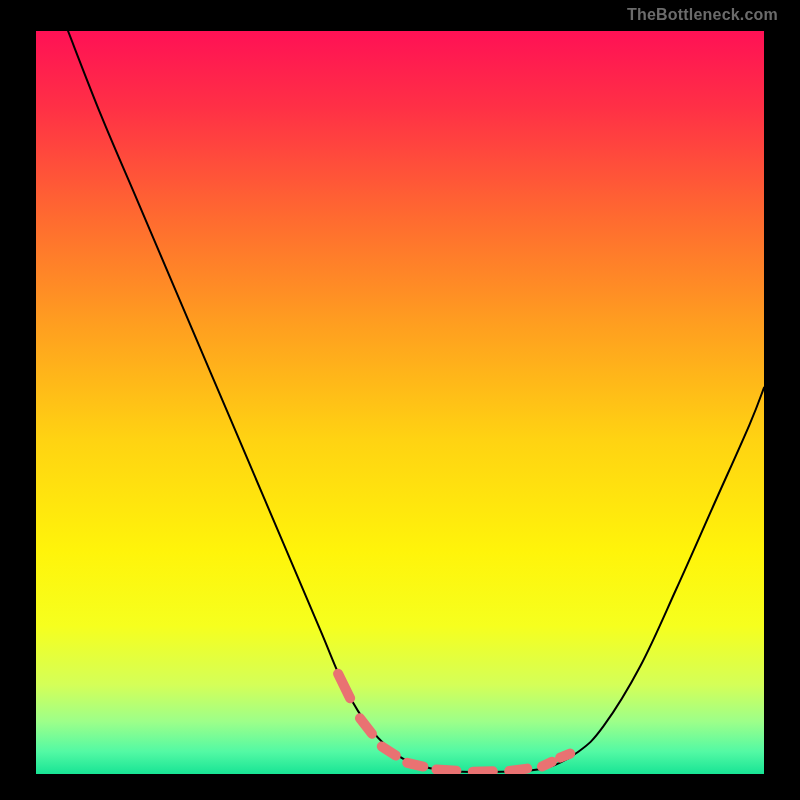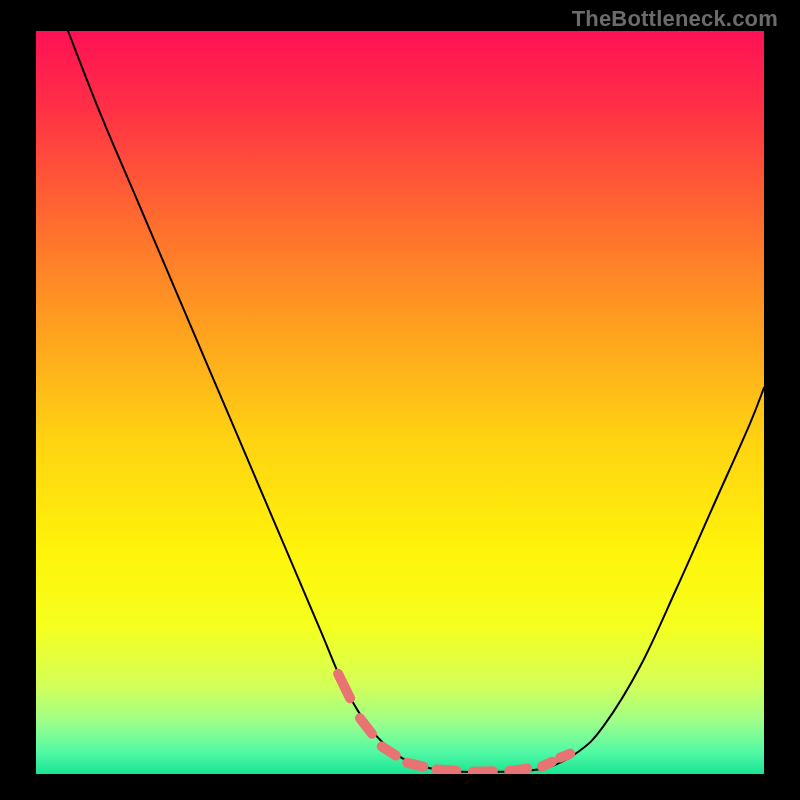--- a/index.html
+++ b/index.html
@@ -23,21 +23,21 @@
     left: 36px;
     top: 31px;
     width: 728px;
     height: 743px;
   }
   .watermark {
     position: absolute;
     top: 6px;
     right: 22px;
     font-family: Arial, Helvetica, sans-serif;
-    font-size: 22px;
+    font-size: 16px;
     font-weight: 600;
     letter-spacing: 0.2px;
     color: #6b6b6b;
   }
 </style>
 </head>
 <body>
 <div class="frame">
   <svg class="plot" width="728" height="743" viewBox="0 0 728 743" preserveAspectRatio="none">
     <defs>

